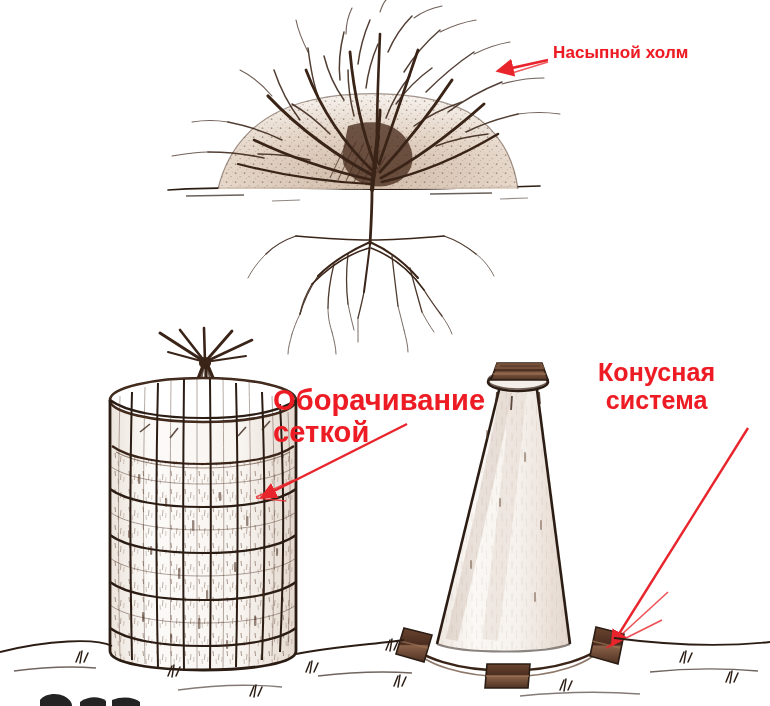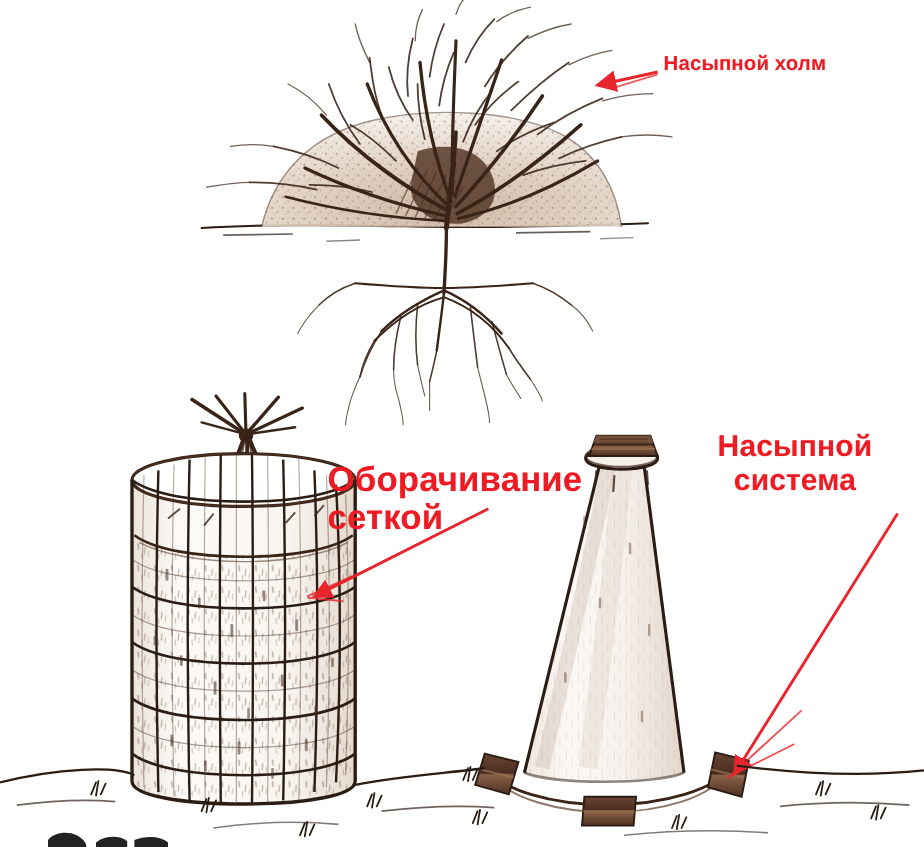--- a/index.html
+++ b/index.html
@@ -439,14 +439,14 @@
     <path d="M112 700 C 122 696, 134 697, 140 702 L 140 706 L 112 706 Z" fill="#111111"></path>
   </g>
 </svg>
 </div>
 
 <div class="lbl" id="label-mound">Насыпной холм</div>
 
 <div class="lbl" id="label-netwrap">Оборачивание
 сеткой</div>
 
-<div class="lbl" id="label-cone">Насыпной
+<div class="lbl" id="label-cone">Конусная
 система</div>
 
 </body></html>

